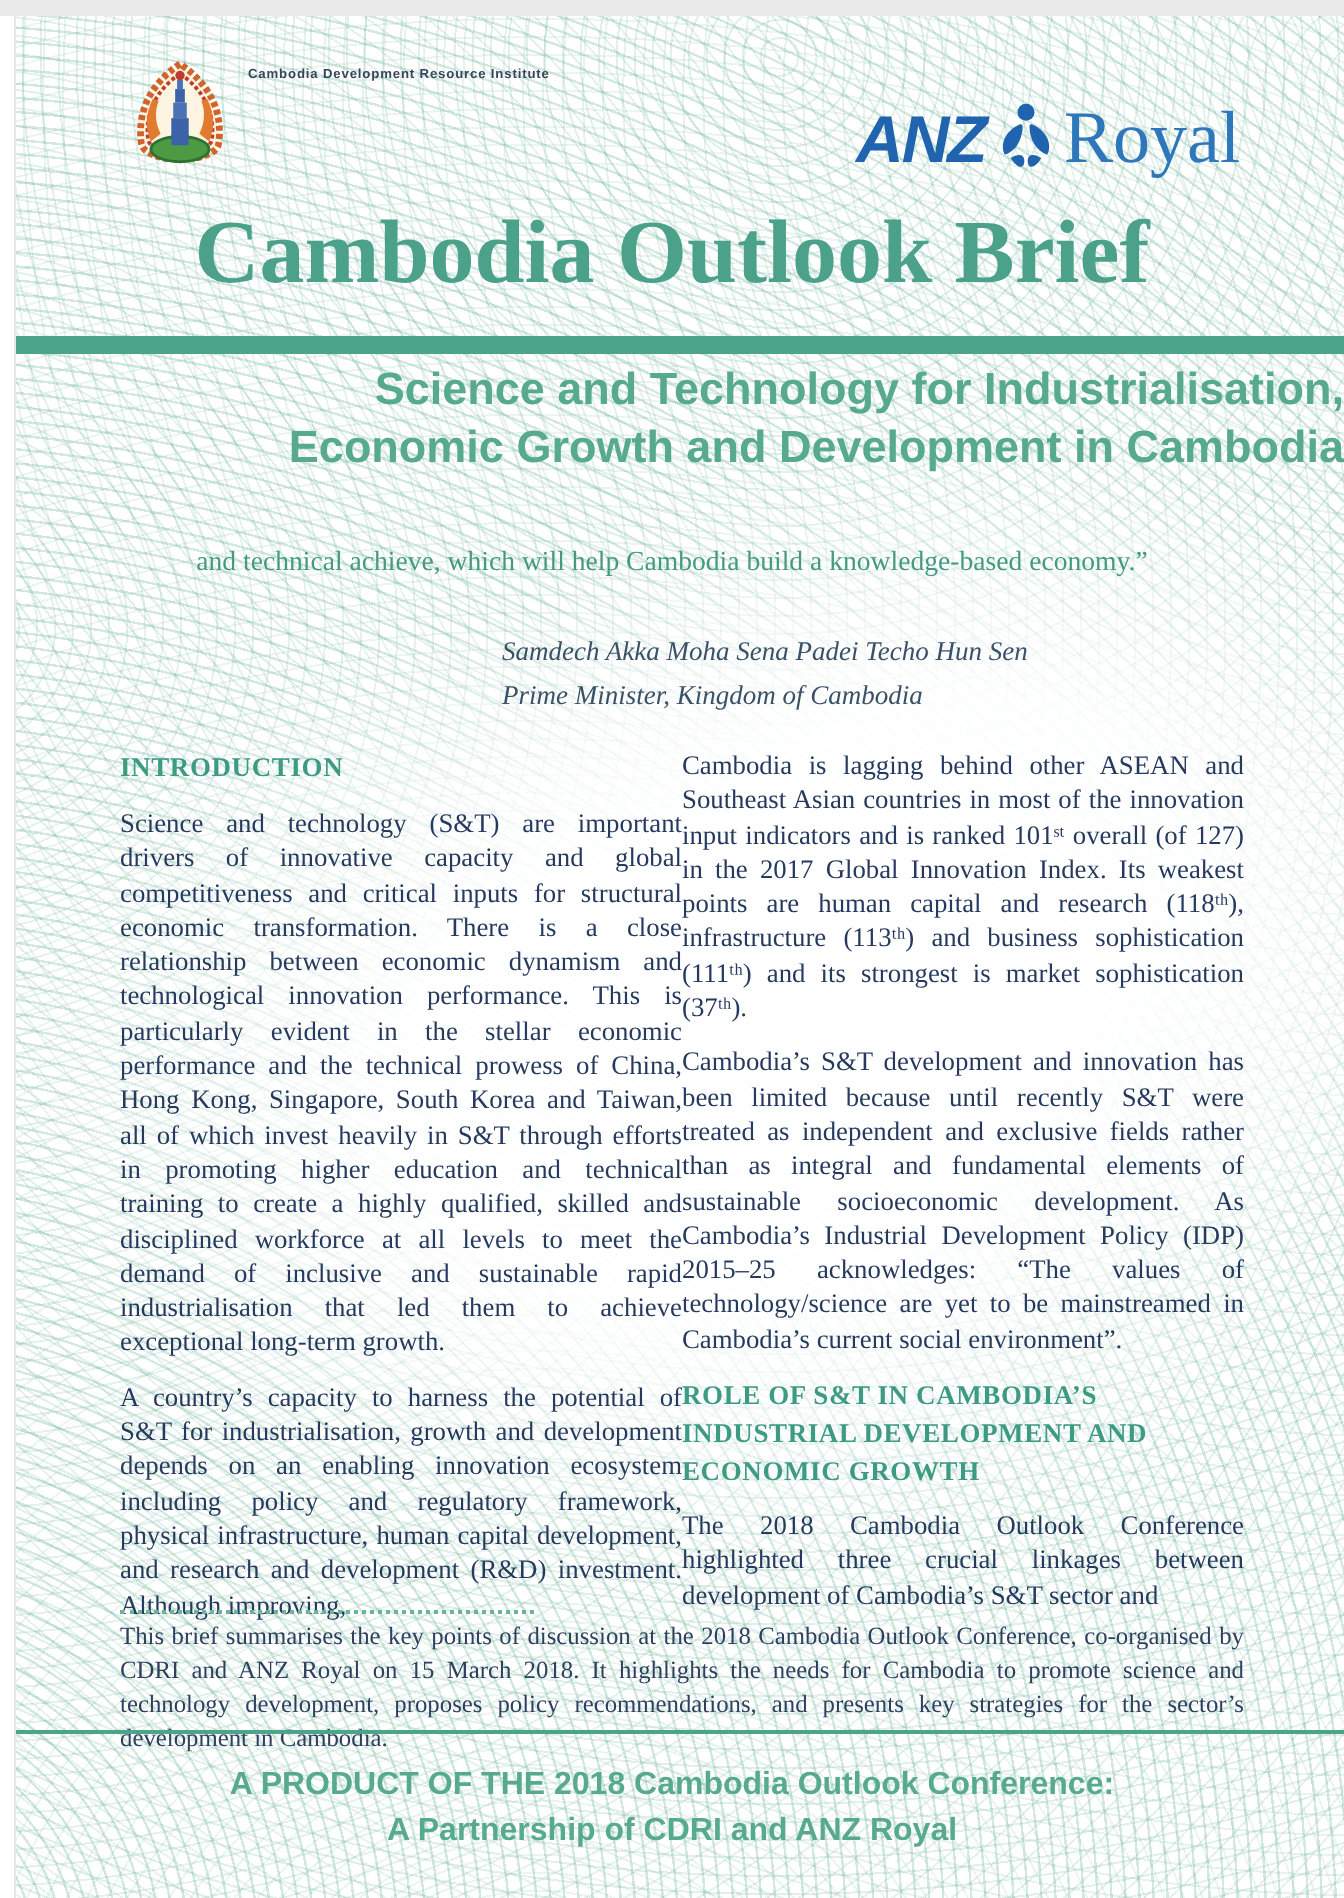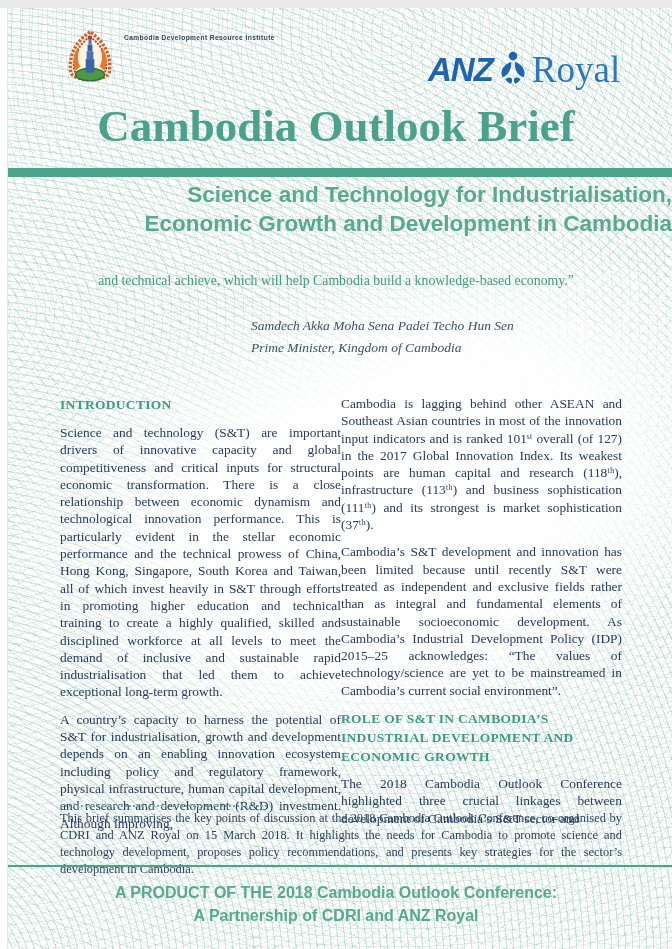--- a/index.html
+++ b/index.html
@@ -61,21 +61,21 @@
   
   .doc-title{position:absolute;left:0;top:180px;width:100%;text-align:right;margin:0;
     font-family:"Liberation Sans","DejaVu Sans",sans-serif;font-weight:bold;
     font-size:22.5px;line-height:29px;color:#58aa8e;}
   .quote{position:absolute;left:0;top:271px;width:100%;text-align:center;
     font-size:13.8px;line-height:20px;color:#44997f;}
   .attribution{position:absolute;left:251px;top:315px;
     font-style:italic;font-size:13.5px;line-height:22px;color:#3a5168;}
 
   
-  .columns{position:absolute;left:60px;top:395px;width:562px;display:flex;}
+  .columns{position:absolute;left:60px;top:374px;width:562px;display:flex;}
   .col{flex:1;min-width:0;}
   .col h3{
     font-size:13.5px;line-height:19px;font-weight:bold;letter-spacing:.3px;
     color:#3e9b83;margin:0 0 10px 0;
   }
   .role-heading{max-width:238px;margin:8px 0 9px 0 !important;}
   .col p{
     font-size:13.4px;line-height:17.3px;color:#263a5f;
     text-align:justify;margin:0 0 10px 0;
   }

